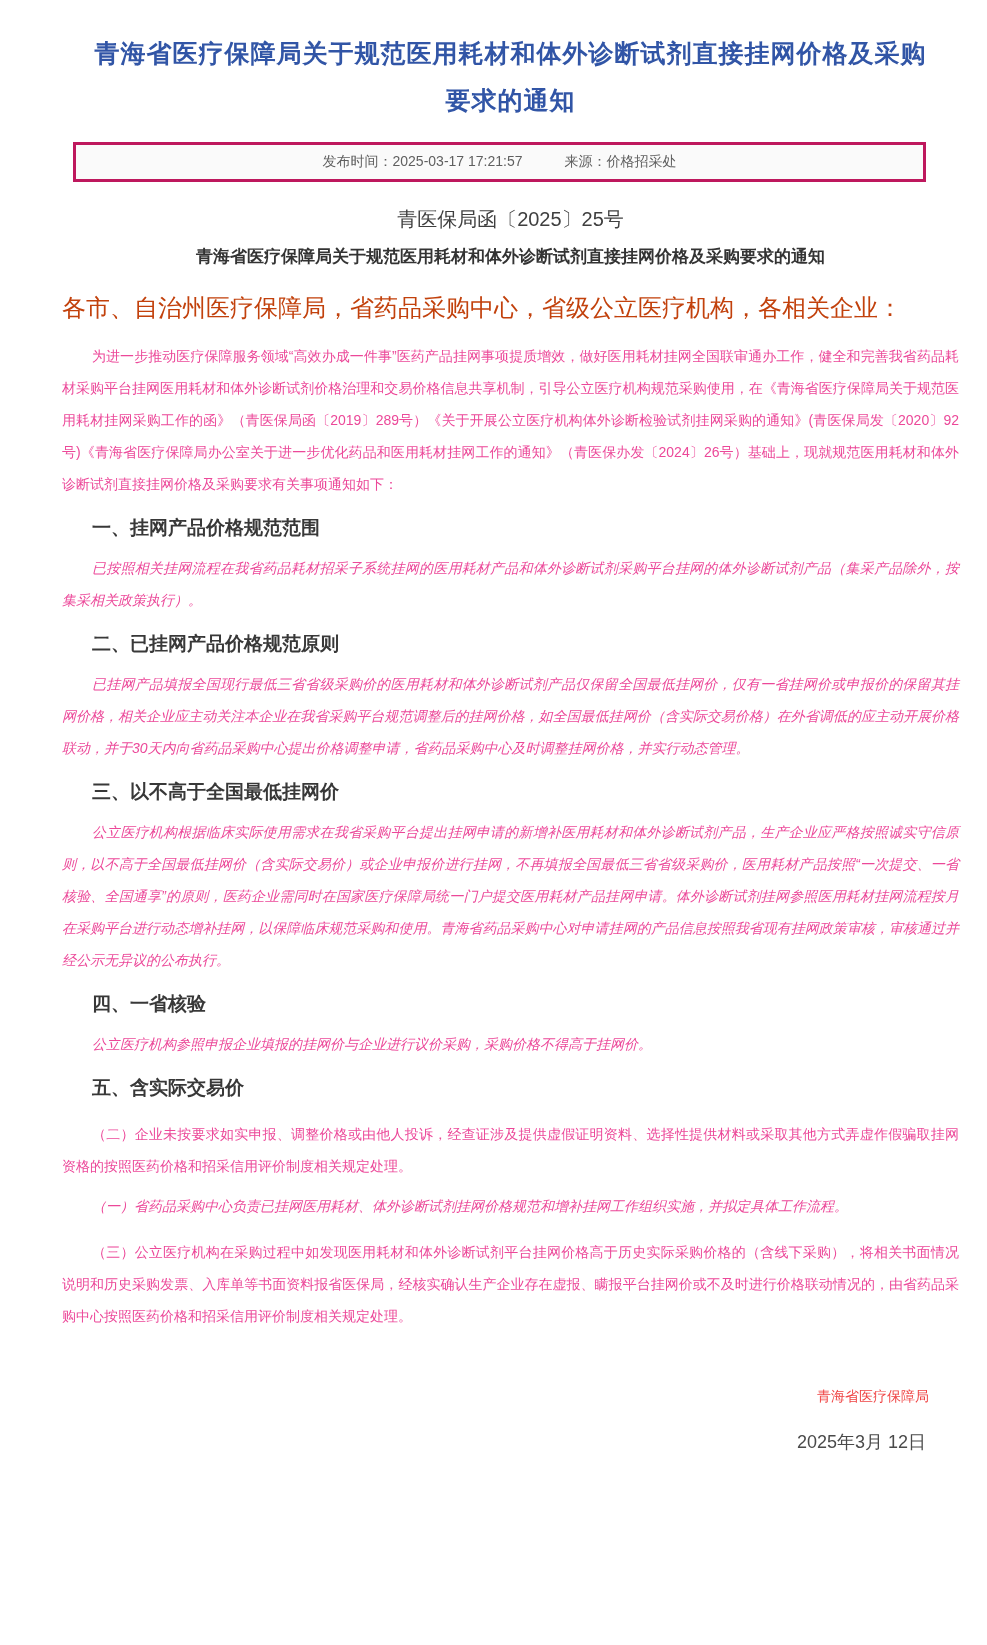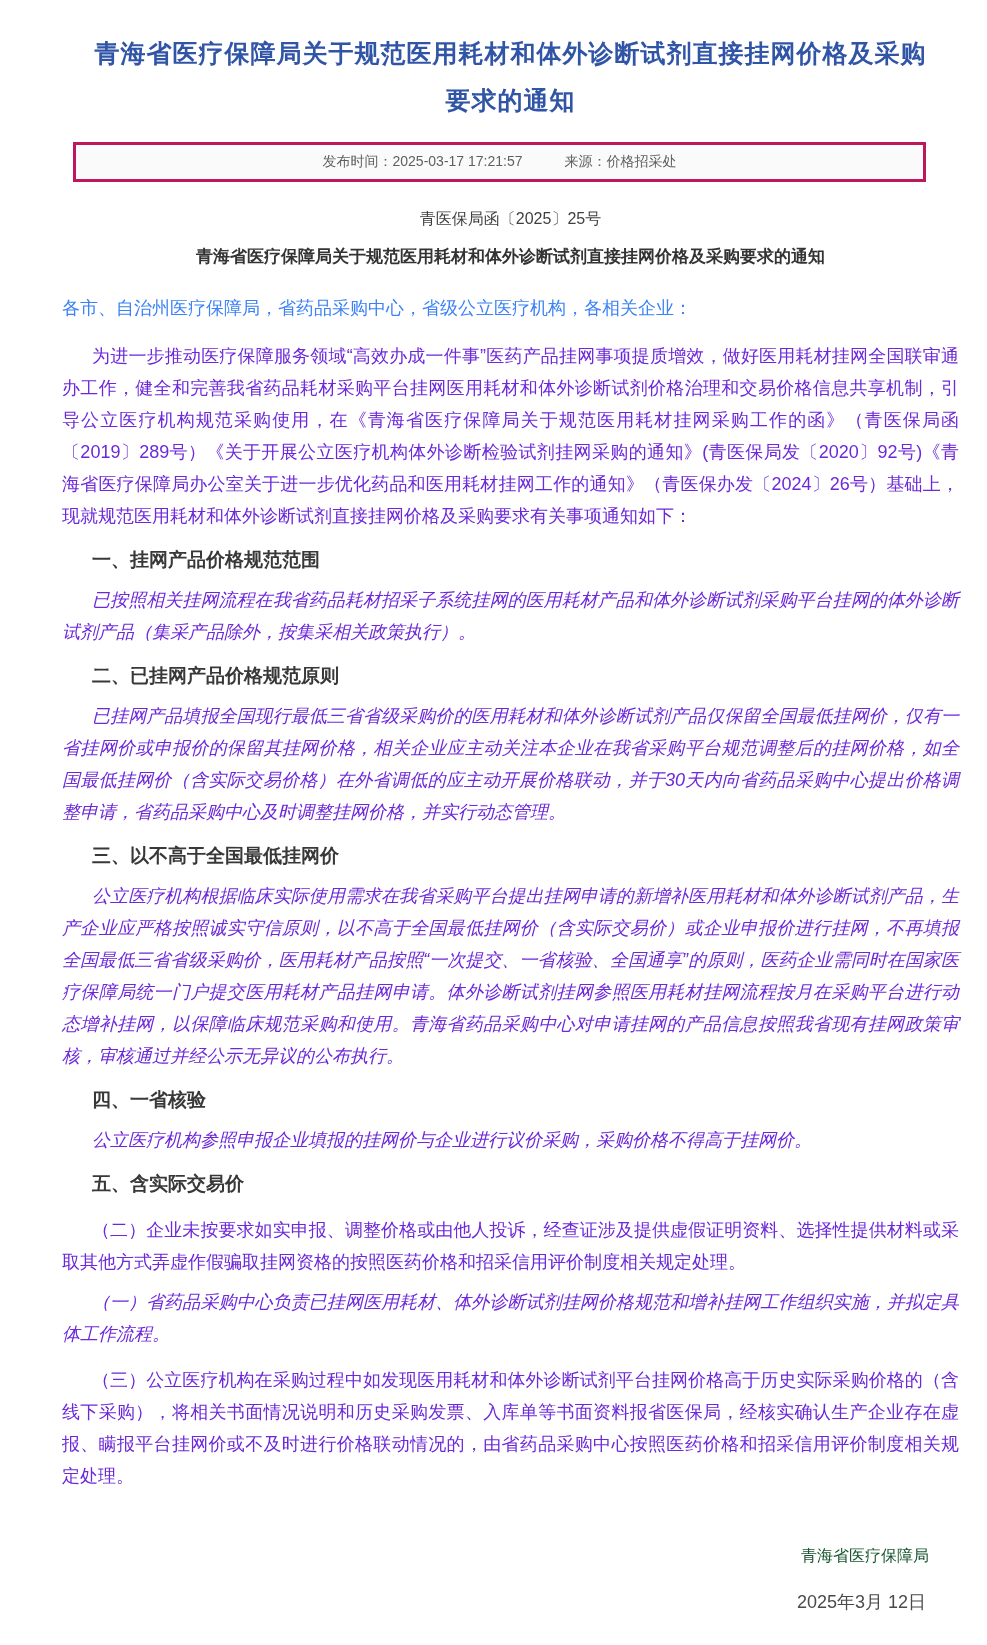--- a/index.html
+++ b/index.html
@@ -38,63 +38,63 @@
     color: #5f5f5f;
   }
   .pub-bar .pub-item { white-space: nowrap; }
   .pub-bar .gap { display: inline-block; width: 42px; }
   
   .doc { color: #4a4a4a; }
   .doc p, .doc h3 { margin: 0; }
   .doc-number {
     margin-top: 26px !important;
     text-align: center;
-    font-size: 16px;
+    font-size: 20px;
     color: #3f3f3f;
     line-height: 22px;
   }
   .inner-title {
     margin-top: 16px !important;
     text-align: center;
     font-size: 17px;
     font-weight: bold;
     color: #333333;
     line-height: 22px;
   }
   .salutation {
     margin-top: 24px !important;
-    font-size: 18px;
+    font-size: 24px;
     line-height: 32px;
-    color: #3b82f6;
+    color: #c2410c;
   }
   .body-p {
-    font-size: 18px;
+    font-size: 14px;
     line-height: 32px;
     text-align: justify;
-    color: #6d28d9;
+    color: #ec4899;
   }
   .indent { text-indent: 30px; }
   .section-heading {
     font-size: 19px;
     line-height: 32px;
     font-weight: bold;
     color: #383838;
     text-indent: 30px;
   }
   .mt8  { margin-top: 8px  !important; font-style: italic; }
   .mt12 { margin-top: 12px !important; }
   .mt14 { margin-top: 14px !important; }
   .mt16 { margin-top: 16px !important; }
   .signature {
     margin-top: 48px !important;
     text-align: right;
     padding-right: 30px;
-    font-size: 16px;
+    font-size: 14px;
     line-height: 32px;
-    color: #14532d;
+    color: #ef4444;
   }
   .sign-date {
     margin-top: 14px !important;
     text-align: right;
     padding-right: 33px;
     font-size: 18px;
     line-height: 32px;
     color: #4a4a4a;
   }
 </style>

